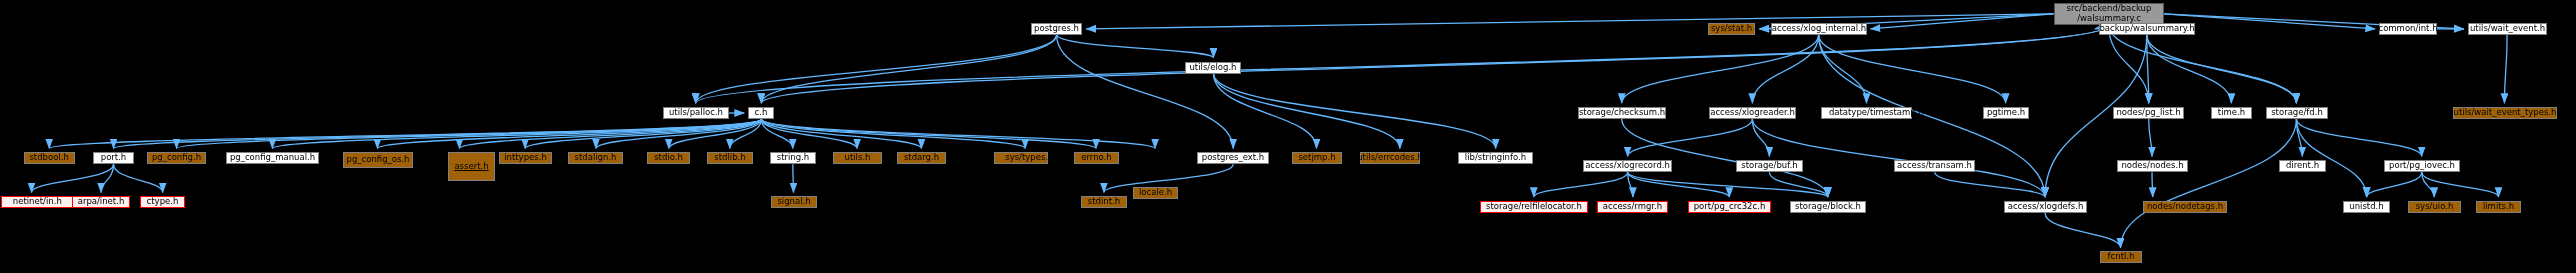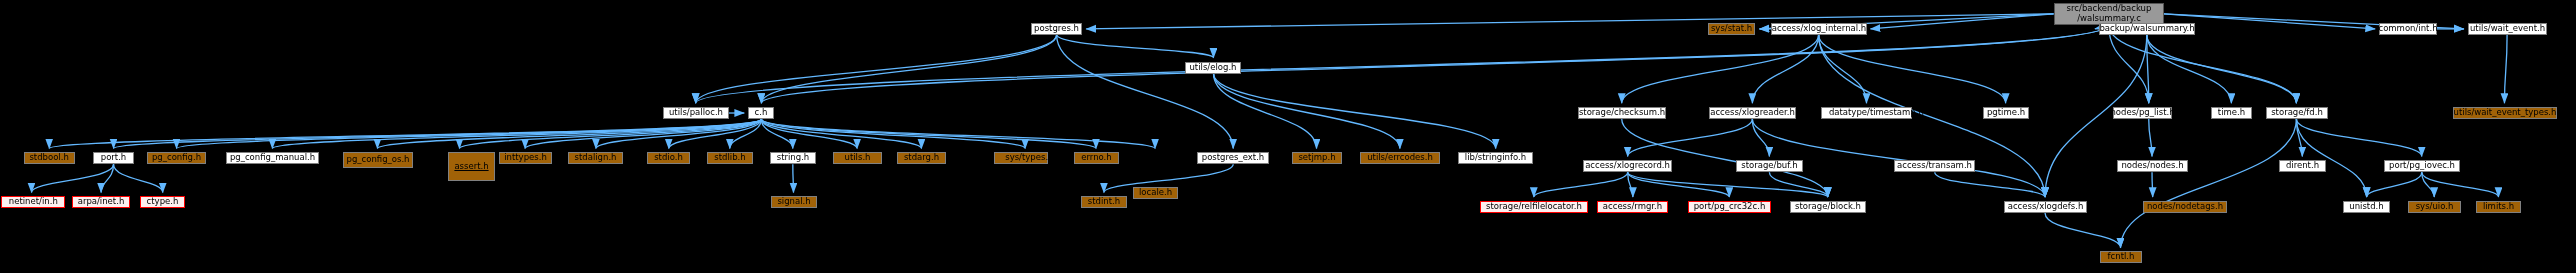--- a/index.html
+++ b/index.html
@@ -107,21 +107,21 @@
       <div class="node" style="left: 2099px; top: 23px; width: 96px; height: 11.8px;">backup/walsummary.h</div>
       <div class="node" style="left: 2379px; top: 23px; width: 58px; height: 11.8px;">common/int.h</div>
       <div class="node" style="left: 2468px; top: 23px; width: 79px; height: 11.8px;">utils/wait_event.h</div>
       <div class="node" style="left: 663px; top: 107px; width: 66px; height: 11.8px;">utils/palloc.h</div>
       <div class="node" style="left: 748px; top: 107px; width: 26px; height: 11.8px;">c.h</div>
       <div class="node" style="left: 1185px; top: 62px; width: 56px; height: 11.8px;">utils/elog.h</div>
       <div class="node" style="left: 1578px; top: 107px; width: 88px; height: 11.8px;">storage/checksum.h</div>
       <div class="node" style="left: 1709px; top: 107px; width: 87px; height: 11.8px;">access/xlogreader.h</div>
       <div class="node" style="left: 1821px; top: 107px; width: 91px; height: 11.8px; padding-left: 23px;">datatype/timestamp.h</div>
       <div class="node" style="left: 1983px; top: 107px; width: 46px; height: 11.8px;">pgtime.h</div>
-      <div class="node" style="left: 2113px; top: 107px; width: 59px; height: 11.8px;">nodes/pg_list.h</div>
+      <div class="node" style="left: 2113px; top: 107px; width: 71px; height: 11.8px;">nodes/pg_list.h</div>
       <div class="node" style="left: 2211px; top: 107px; width: 41px; height: 11.8px;">time.h</div>
       <div class="node" style="left: 2266px; top: 107px; width: 62px; height: 11.8px;">storage/fd.h</div>
       <div class="node grey" style="left: 2453px; top: 107px; width: 104px; height: 11.8px;">utils/wait_event_types.h</div>
       <div class="node grey" style="left: 23.6px; top: 152px; width: 51px; height: 11.8px;">stdbool.h</div>
       <div class="node" style="left: 93px; top: 152px; width: 41px; height: 11.8px;">port.h</div>
       <div class="node grey" style="left: 147px; top: 152px; width: 59px; height: 11.8px;">pg_config.h</div>
       <div class="node" style="left: 226px; top: 152px; width: 93px; height: 11.8px;">pg_config_manual.h</div>
       <div class="node grey" style="left: 343px; top: 152px; width: 70px; height: 16px;">pg_config_os.h</div>
       <div class="node grey" style="left: 448px; top: 152px; width: 47px; height: 29px; text-decoration: underline;">assert.h</div>
       <div class="node grey" style="left: 499px; top: 152px; width: 53px; height: 11.8px;">inttypes.h</div>
@@ -129,29 +129,29 @@
       <div class="node grey" style="left: 647px; top: 152px; width: 43px; height: 11.8px;">stdio.h</div>
       <div class="node grey" style="left: 707px; top: 152px; width: 46px; height: 11.8px;">stdlib.h</div>
       <div class="node" style="left: 770px; top: 152px; width: 46px; height: 11.8px;">string.h</div>
       <div class="node grey" style="left: 833px; top: 152px; width: 49px; height: 11.8px;">utils.h</div>
       <div class="node grey" style="left: 897px; top: 152px; width: 49px; height: 11.8px;">stdarg.h</div>
       <div class="node grey" style="left: 994px; top: 152px; width: 54px; height: 11.8px; padding-left: 20px;">sys/types.h</div>
       <div class="node grey" style="left: 1074px; top: 152px; width: 45px; height: 11.8px;">errno.h</div>
       <div class="node grey" style="left: 1133px; top: 147px; width: 45px; height: 11.8px; margin-top: 40px;">locale.h</div>
       <div class="node" style="left: 1197px; top: 152px; width: 72px; height: 11.8px;">postgres_ext.h</div>
       <div class="node grey" style="left: 1292px; top: 152px; width: 50px; height: 11.8px;">setjmp.h</div>
-      <div class="node grey" style="left: 1360px; top: 152px; width: 80px; height: 11.8px;">utils/errcodes.h</div>
+      <div class="node grey" style="left: 1360px; top: 152px; width: 60px; height: 11.8px;">utils/errcodes.h</div>
       <div class="node" style="left: 1458px; top: 152px; width: 75px; height: 11.8px;">lib/stringinfo.h</div>
       <div class="node" style="left: 1583px; top: 160px; width: 89px; height: 11.8px;">access/xlogrecord.h</div>
       <div class="node" style="left: 1736px; top: 160px; width: 67px; height: 11.8px;">storage/buf.h</div>
       <div class="node" style="left: 1894px; top: 160px; width: 81px; height: 11.8px;">access/transam.h</div>
       <div class="node" style="left: 2117px; top: 160px; width: 71px; height: 11.8px;">nodes/nodes.h</div>
       <div class="node" style="left: 2279px; top: 160px; width: 47px; height: 11.8px;">dirent.h</div>
       <div class="node" style="left: 2384px; top: 160px; width: 76px; height: 11.8px;">port/pg_iovec.h</div>
-      <div class="node red" style="left: 1.3px; top: 196px; width: 64px; height: 11.8px;">netinet/in.h</div>
+      <div class="node red" style="left: 1.3px; top: 196px; width: 72px; height: 11.8px;">netinet/in.h</div>
       <div class="node red" style="left: 72px; top: 196px; width: 58px; height: 11.8px;">arpa/inet.h</div>
       <div class="node red" style="left: 140px; top: 196px; width: 45px; height: 11.8px;">ctype.h</div>
       <div class="node grey" style="left: 771px; top: 196px; width: 46px; height: 11.8px;">signal.h</div>
       <div class="node grey" style="left: 1081px; top: 196px; width: 46px; height: 11.8px;">stdint.h</div>
       <div class="node red" style="left: 1480px; top: 201px; width: 108px; height: 11.8px;">storage/relfilelocator.h</div>
       <div class="node red" style="left: 1597px; top: 201px; width: 71px; height: 11.8px;">access/rmgr.h</div>
       <div class="node red" style="left: 1688px; top: 201px; width: 83px; height: 11.8px;">port/pg_crc32c.h</div>
       <div class="node" style="left: 1790px; top: 201px; width: 76px; height: 11.8px;">storage/block.h</div>
       <div class="node" style="left: 2004px; top: 201px; width: 83px; height: 11.8px;">access/xlogdefs.h</div>
       <div class="node grey" style="left: 2111px; top: 201px; width: 84px; height: 11.8px; margin-left: 32px;">nodes/nodetags.h</div>

